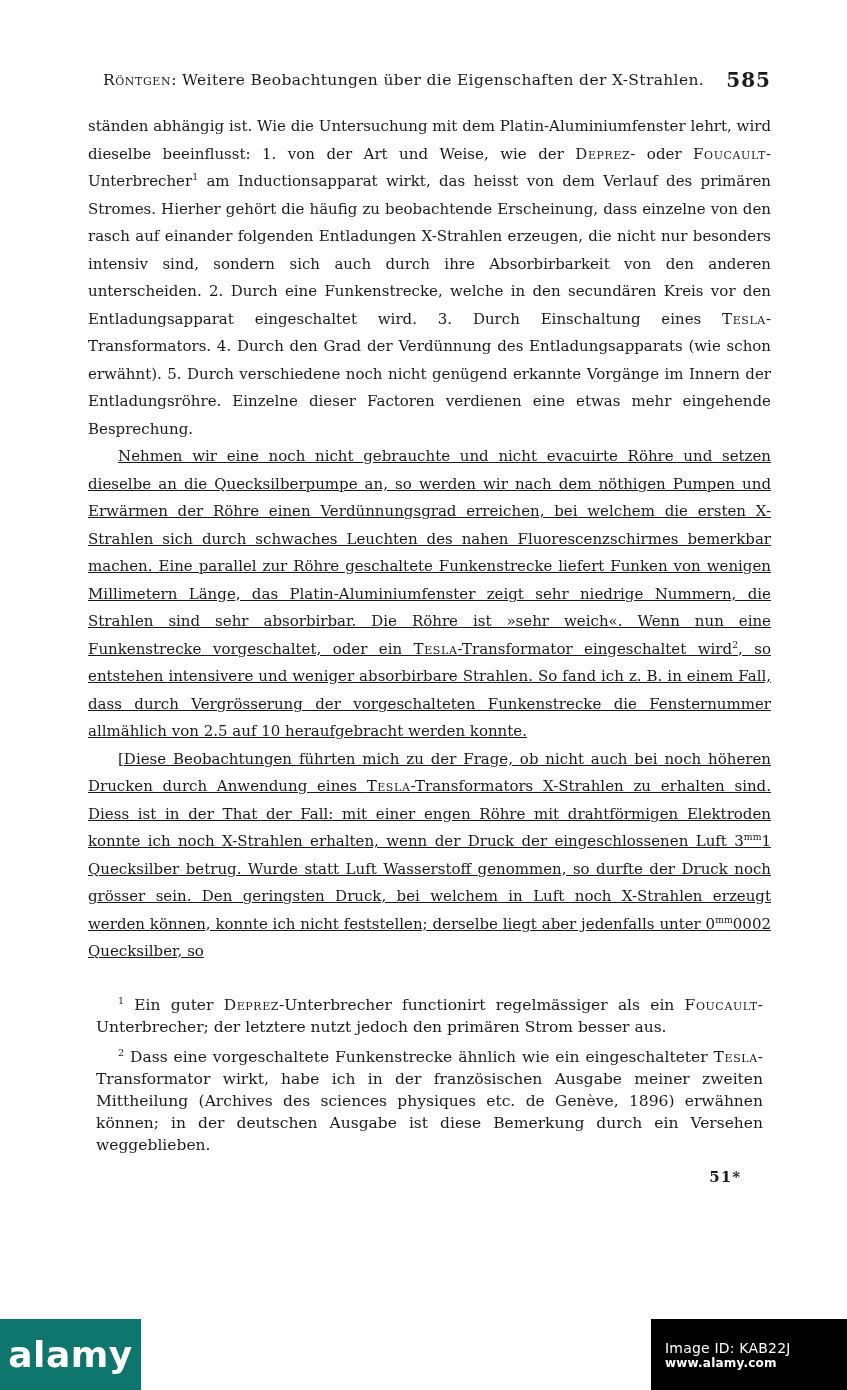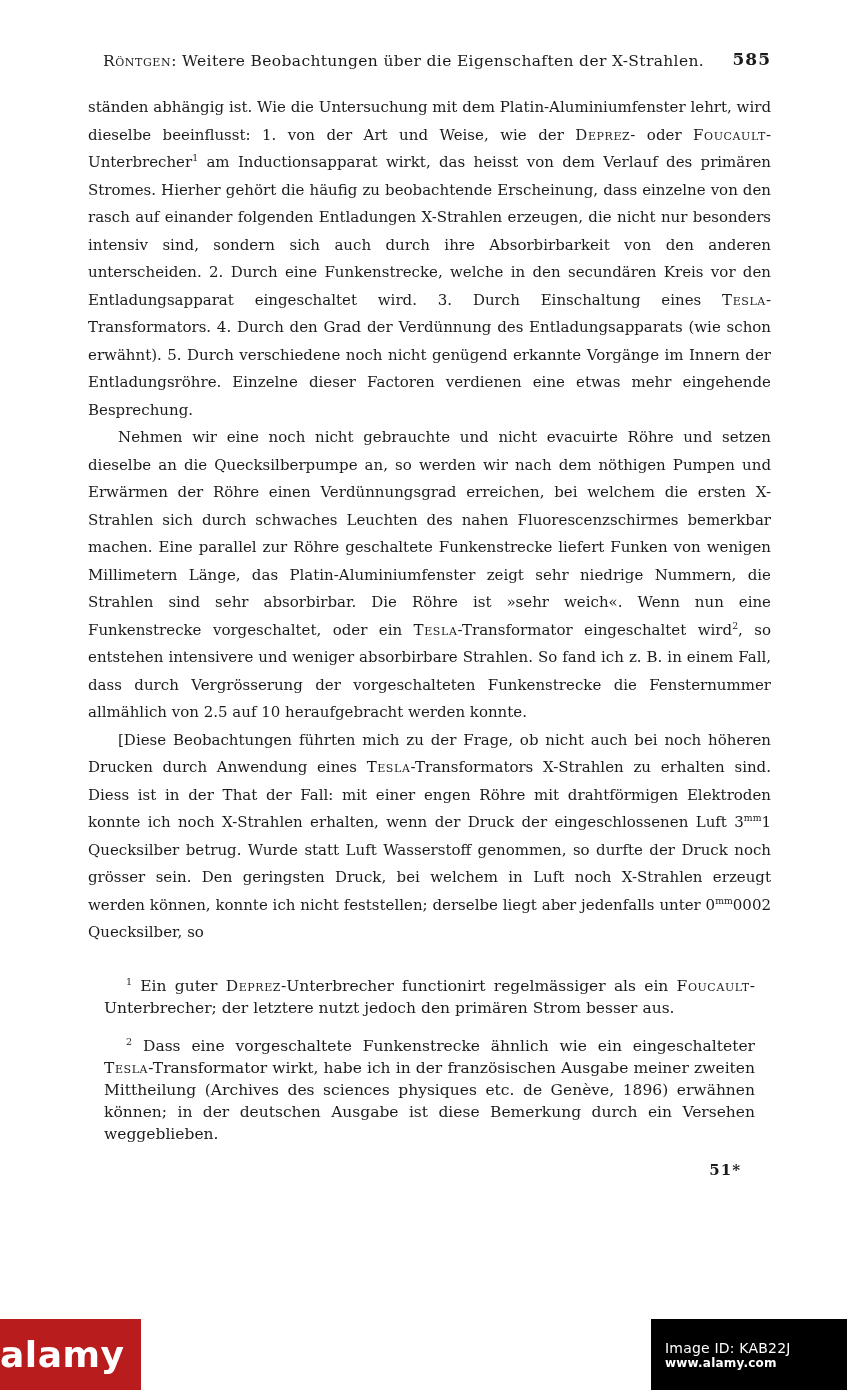--- a/index.html
+++ b/index.html
@@ -17,49 +17,50 @@
     padding: 52px 76px 0 88px;
   }
   .page-header {
     position: relative;
     text-align: center;
     font-size: 15.5px;
     letter-spacing: 0.35px;
     margin-bottom: 24px;
     padding-right: 52px;
     white-space: nowrap;
+    margin-top: 19px;
   }
   .page-number {
     position: absolute;
     right: 0;
     top: -3px;
     font-weight: bold;
-    font-size: 17px;
+    font-size: 20px;
     letter-spacing: 1px;
   }
   .body-text p {
     margin: 0;
     text-align: justify;
     font-size: 15px;
     line-height: 27.5px;
   }
-  .para.indent { text-indent: 30px; }
+  .para.indent { text-indent: 30px; text-decoration: underline; }
   .smallcaps {
     font-variant: small-caps;
     letter-spacing: 0.6px;
   }
   sup.sup, sup {
     font-size: 0.62em;
     line-height: 0;
     vertical-align: super;
     letter-spacing: 0;
   }
   .footnotes { margin-top: 28px; }
   .footnote {
-    margin: 16px;
+    margin: 8px;
     text-align: justify;
     font-size: 15.5px;
     line-height: 22px;
     text-indent: 22px;
   }
   .signature-mark {
     text-align: right;
     padding-right: 30px;
     margin-top: 12px;
     font-size: 15px;
@@ -68,25 +69,25 @@
   }
   .watermark-strip {
     position: absolute;
     left: 0; right: 0; bottom: 0;
     height: 71px;
     display: flex;
     font-family: "DejaVu Sans", "Liberation Sans", sans-serif;
   }
   .brand-box {
     width: 141px;
-    background: #b91c1c;
+    background: #0f766e;
     color: #ffffff;
     display: flex;
     align-items: center;
-    justify-content: flex-start;
+    justify-content: center;
     font-weight: bold;
     font-size: 36px;
     letter-spacing: 0.5px;
   }
   .strip-spacer { flex: 1; background: #ffffff; }
   .id-box {
     width: 196px;
     background: #000000;
     color: #ffffff;
     display: flex;

